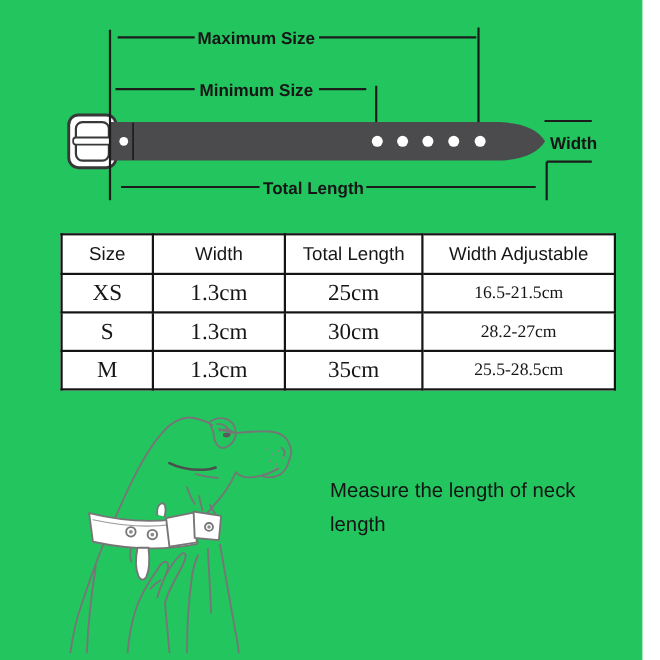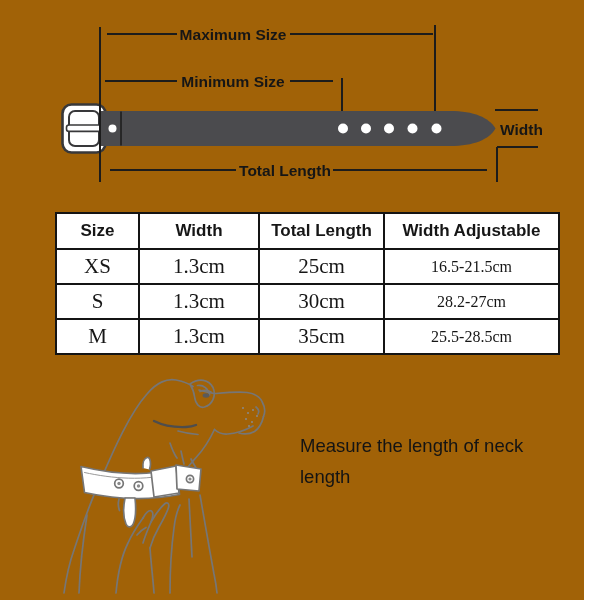--- a/index.html
+++ b/index.html
@@ -1,33 +1,33 @@
 <!DOCTYPE html>
 <html><head>
 <meta charset="utf-8">
 <style>
   html,body{margin:0;padding:0;background:#ffffff;}
   #canvas{
-    position:relative;width:584px;height:600px;background:#a16207;overflow:hidden;
+    position:relative;width:584px;height:600px;background:#22c55e;overflow:hidden;
     font-family:"Liberation Sans",sans-serif;color:#161616;
   }
   
   #belt-diagram{position:absolute;left:0;top:0;}
   .dim-label{font-family:"Liberation Sans",sans-serif;font-weight:bold;font-size:15.5px;fill:#161616;}
   
   #size-table{
     position:absolute;left:55px;top:212px;width:503px;
     border-collapse:collapse;table-layout:fixed;background:#fff;
   }
   #size-table th,#size-table td{
     border:2px solid #141414;text-align:center;vertical-align:middle;padding:0;
     overflow:hidden;white-space:nowrap;
   }
   #size-table th{
-    font-family:"Liberation Sans",sans-serif;font-weight:bold;font-size:17px;height:34px;
+    font-family:"Liberation Sans",sans-serif;font-weight:normal;font-size:17px;height:34px;
   }
   #size-table td{
     font-family:"Liberation Serif",serif;font-size:21px;height:33px;text-align:center;
   }
   #size-table td.small{font-size:16px;}
   col.c-size{width:83px;} col.c-width{width:120px;} col.c-total{width:125px;} col.c-neck{width:175px;}
   
   #dog-art{position:absolute;left:50px;top:365px;}
   #instruction{
     position:absolute;left:300px;top:430px;width:260px;

